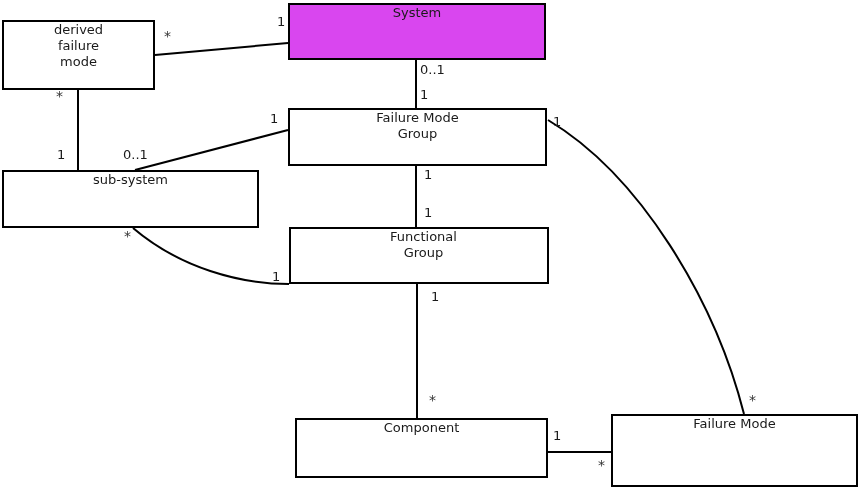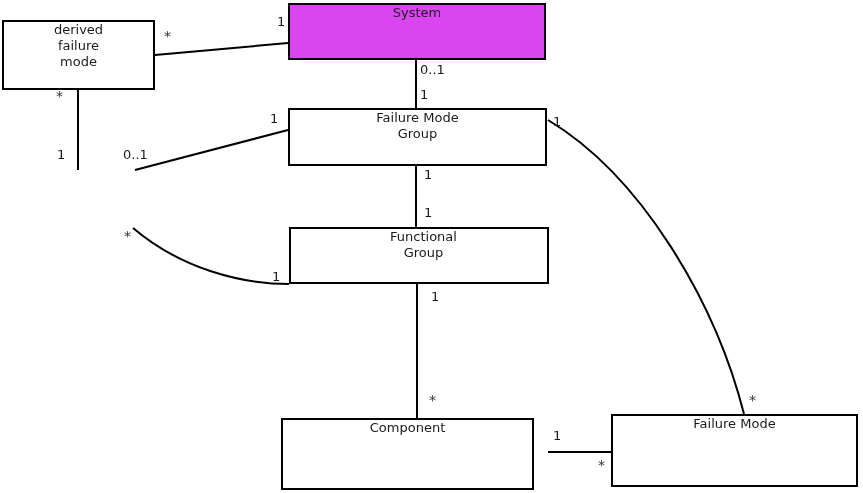--- a/index.html
+++ b/index.html
@@ -86,25 +86,28 @@
 failure
 mode</span>
   </div>
   <div class="uml-class" style="left: 288px; top: 3px; width: 258px; height: 57px; border-color: rgb(0, 0, 0); color: rgb(26, 26, 26); background: #d946ef;">
     <span class="class-name">System</span>
   </div>
   <div class="uml-class" style="left: 288px; top: 108px; width: 259px; height: 58px; border-color: rgb(0, 0, 0); color: rgb(26, 26, 26); background: rgb(255, 255, 255);">
     <span class="class-name">Failure Mode
 Group</span>
   </div>
+  <div class="uml-class" style="left: 2px; top: 170px; width: 257px; height: 58px; border-color: rgb(0, 0, 0); color: rgb(26, 26, 26); background: rgb(255, 255, 255);">
+    <span class="class-name">sub-system</span>
+  </div>
   <div class="uml-class" style="left: 289px; top: 227px; width: 260px; height: 57px; border-color: rgb(0, 0, 0); color: rgb(26, 26, 26); background: rgb(255, 255, 255); padding-left: 9px;">
     <span class="class-name">Functional
 Group</span>
   </div>
-  <div class="uml-class" style="left: 281px; top: 418px; width: 253px; height: 72px; border-color: rgb(0, 0, 0); color: rgb(26, 26, 26); background: rgb(255, 255, 255);">
+  <div class="uml-class" style="left: 295px; top: 418px; width: 253px; height: 60px; border-color: rgb(0, 0, 0); color: rgb(26, 26, 26); background: rgb(255, 255, 255);">
     <span class="class-name">Component</span>
   </div>
   <div class="uml-class" style="left: 611px; top: 414px; width: 247px; height: 73px; border-color: rgb(0, 0, 0); color: rgb(26, 26, 26); background: rgb(255, 255, 255);">
     <span class="class-name">Failure Mode</span>
   </div>
 
   <span class="mult-label star" style="left: 164px; top: 30px;">*</span>
   <span class="mult-label" style="left: 277px; top: 15px;">1</span>
   <span class="mult-label" style="left: 420px; top: 63px;">0..1</span>
   <span class="mult-label" style="left: 420px; top: 88px;">1</span>

